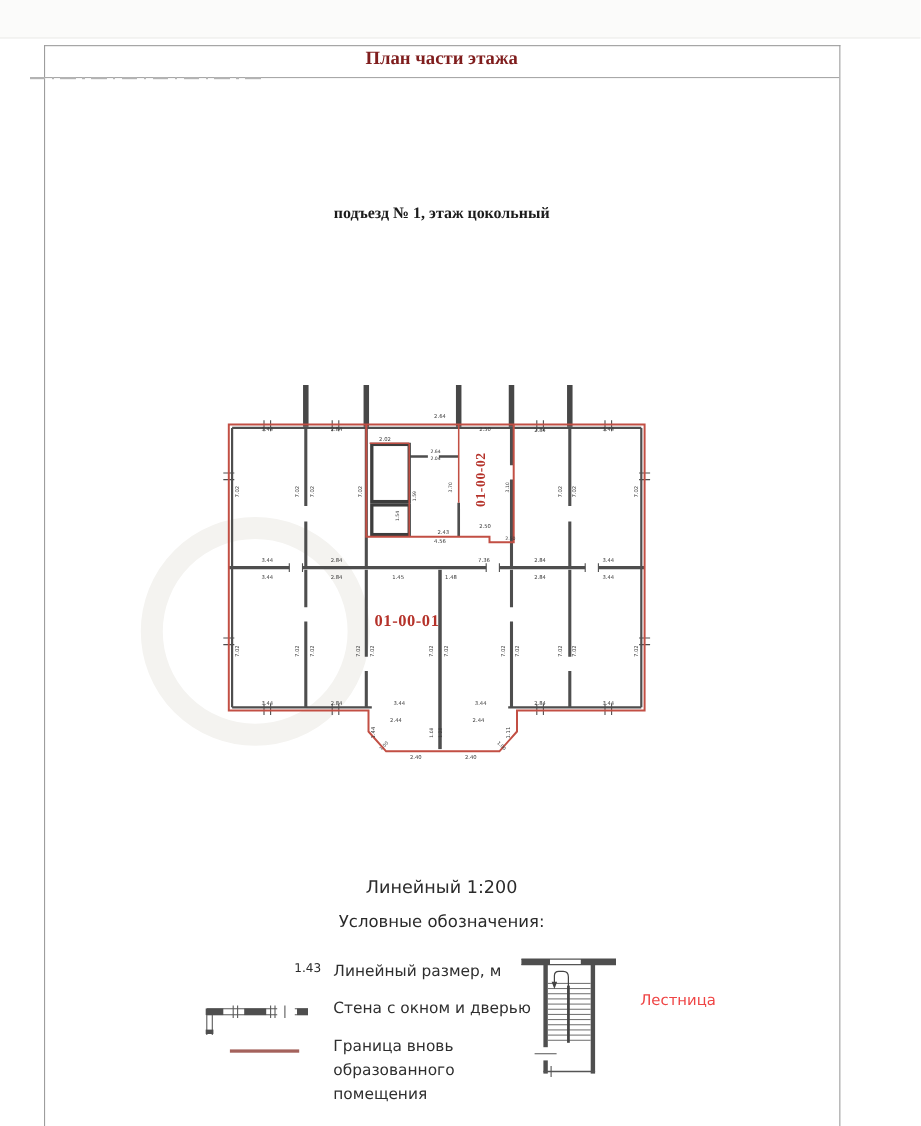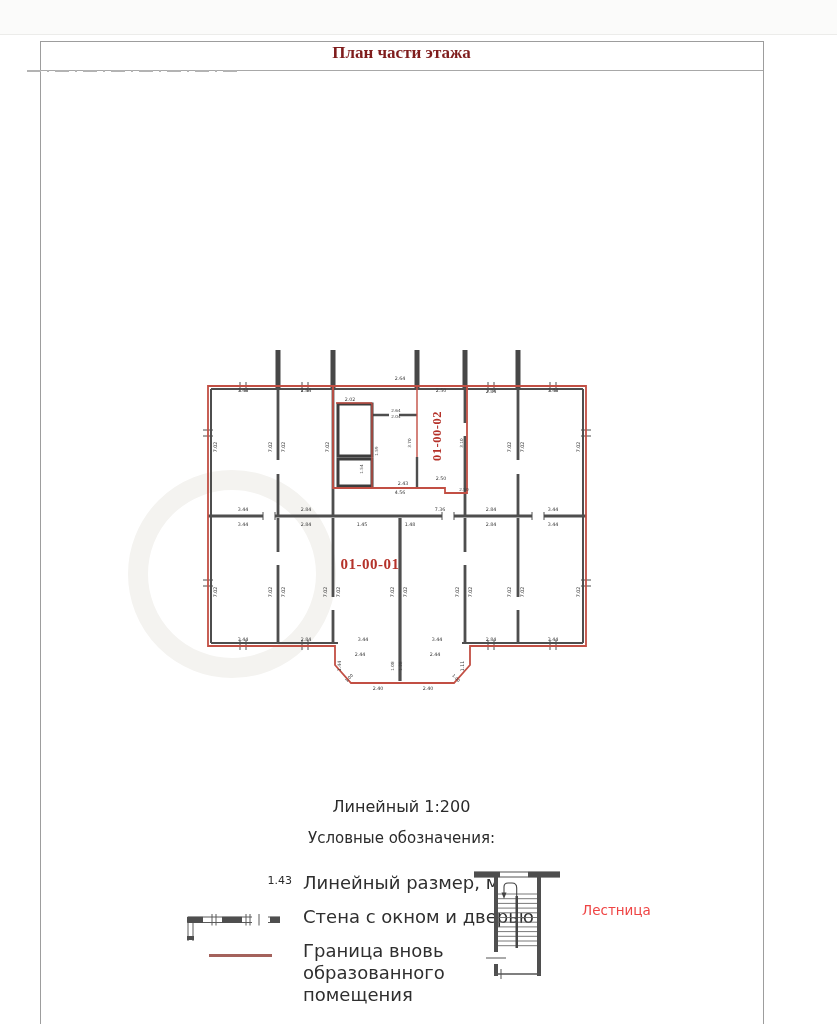--- a/index.html
+++ b/index.html
@@ -29,37 +29,38 @@
            color:#f5f4f1;letter-spacing:2px;line-height:1;}
   
   .plan{position:absolute;left:195px;top:340px;width:410px;height:360px;}
   .plan .wall{stroke:var(--c-wall);fill:none;}
   .plan .red{stroke:var(--c-boundary);fill:none;}
   .plan .dim{font-family:"DejaVu Sans",sans-serif;fill:var(--c-dim);}
   .plan .room{font-family:"Liberation Serif",serif;font-weight:bold;fill:var(--c-room);letter-spacing:.5px;}
   
   .legend-sample{position:absolute;left:252px;top:874px;width:40px;text-align:right;
                  font-size:11px;color:#2b2b2b;}
-  .legend-label{position:absolute;left:303px;font-size:18px;color:#2f2f2f;line-height:22px;}
+  .legend-label{position:absolute;left:303px;font-size:14px;color:#2f2f2f;line-height:22px;}
   .l1{top:872px;} .l2{top:906px;} .l3{top:940px;width:185px;}
   .redline{position:absolute;left:209px;top:954px;width:63px;height:2.5px;background:var(--c-legendline);}
   .wallsym{position:absolute;left:182px;top:903px;}
   .stairsym{position:absolute;left:470px;top:866px;}
   .stair-label{position:absolute;left:582px;top:902px;font-size:13.5px;color:#ef4444;}
 </style>
 </head>
 <body>
 
 <div class="page">
 
   <div class="topstrip"></div>
   <div class="frame"></div>
   <div class="page-title">План части этажа</div>
   <div class="title-underline"></div>
   <div class="dashline"></div>
+  <div class="page-subtitle">подъезд № 1, этаж цокольный</div>
 
   <div class="wm-ring"></div>
 
   <svg class="plan" viewBox="195 340 410 360">
 
     <g>
       <rect x="275.5" y="350" width="5" height="38" fill="#474747"></rect>
       <rect x="330.5" y="350" width="5" height="38" fill="#474747"></rect>
       <rect x="414.5" y="350" width="5" height="38" fill="#474747"></rect>
       <rect x="462.5" y="350" width="5" height="38" fill="#474747"></rect>

